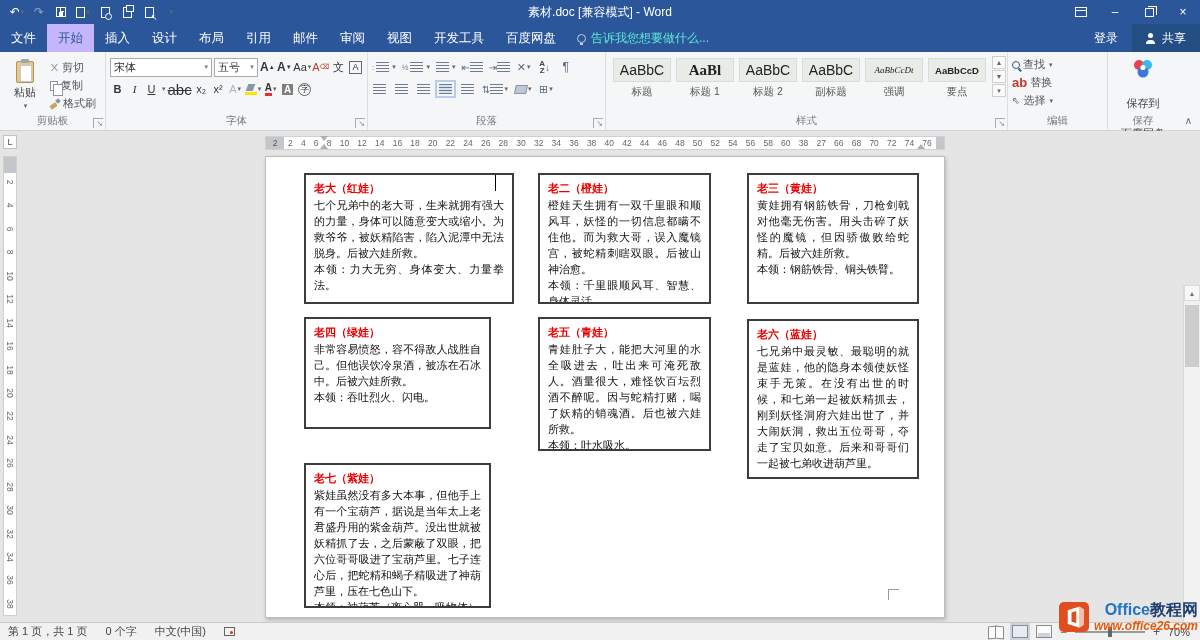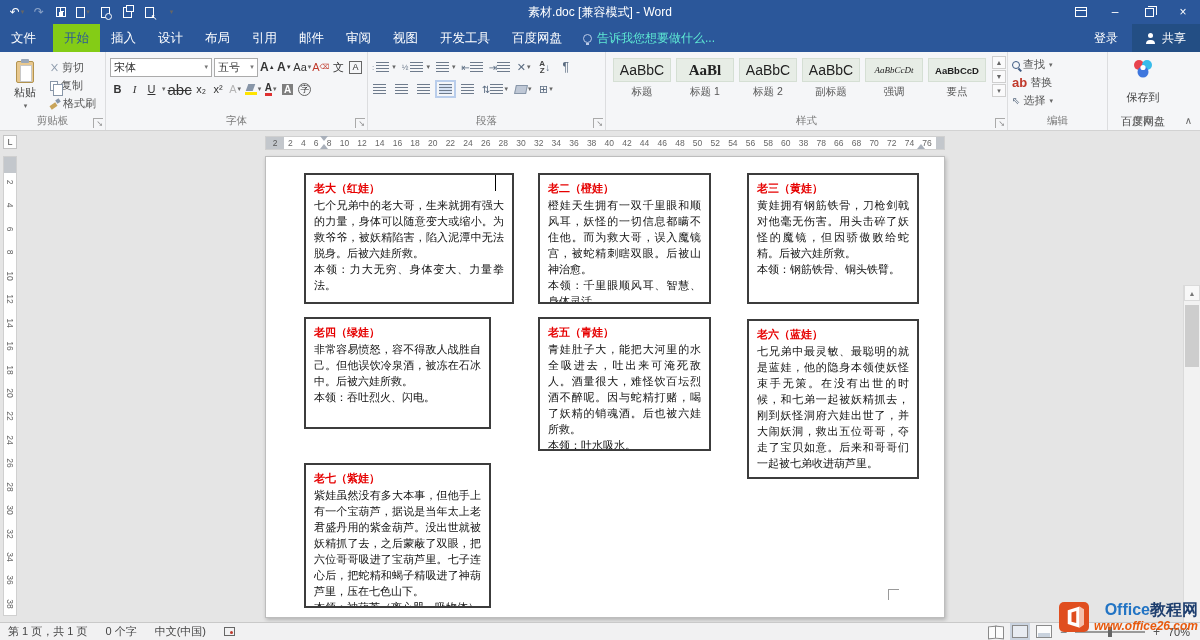--- a/index.html
+++ b/index.html
@@ -23,21 +23,21 @@
   .wincontrols { margin-left:auto; display:flex; height:24px; }
   .wc { width:34px; height:24px; display:flex; align-items:center; justify-content:center; font-size:12px; color:#fff; }
   .ribopts { width:12px; height:10px; border:1px solid #fff; position:relative; }
   .ribopts::after { content:''; position:absolute; left:0; top:2px; width:10px; height:1px; background:#fff; }
   .restore { width:9px; height:9px; border:1px solid #fff; position:relative; }
   .restore::after { content:''; position:absolute; left:2px; top:-3px; width:8px; height:8px; border-top:1px solid #fff; border-right:1px solid #fff; }
 
   
   #tabsrow { position:absolute; left:0; top:24px; width:1200px; height:28px; background:#2B579A; display:flex; align-items:stretch; color:#fff; font-size:12.5px; }
   .tab { padding:0 11px; display:flex; align-items:center; cursor:default; }
-  .tab.active { background:#84cc16; color:#2B579A;margin-left:6px; }
+  .tab.active { background:#c4b5fd; color:#2B579A; }
   .tellme { display:flex; align-items:center; gap:5px; color:#5eead4; margin-left:10px; font-size:12px; }
   .bulb { width:9px; height:9px; border:1px solid #BCCBE8; border-radius:50%; position:relative; display:inline-block; }
   .bulb::after { content:''; position:absolute; left:2px; bottom:-3px; width:3px; height:2px; background:#BCCBE8; }
   .rightacct { margin-left:auto; display:flex; align-items:stretch; }
   .signin { display:flex; align-items:center; padding:0 14px; font-size:12px; }
   .share { display:flex; align-items:center; gap:6px; padding:0 14px; font-size:12px; background:#234E84; }
   .person { width:10px; height:10px; position:relative; display:inline-block; }
   .person::before { content:''; position:absolute; left:2px; top:0; width:5px; height:5px; border-radius:50%; background:#fff; }
   .person::after { content:''; position:absolute; left:0; bottom:-1px; width:9px; height:4px; border-radius:4px 4px 0 0; background:#fff; }
 
@@ -109,21 +109,21 @@
 
   
   .g-edit { width:100px; display:flex; flex-direction:column; gap:3px; padding-top:5px; }
   .magic { width:8px; height:8px; border:1.5px solid #3E5A82; border-radius:50%; position:relative; display:inline-block; }
   .magic::after { content:''; position:absolute; right:-3px; bottom:-3px; width:4px; height:1.5px; background:#3E5A82; transform:rotate(45deg); }
   .abic { font-size:13px; color:#C0392B; font-weight:bold; }
   .selic { font-size:10px; color:#5A6B80; }
 
   
   .g-save { width:70px; display:flex; align-items:flex-start; justify-content:center; border-right:none; }
-  .bigbtn { display:flex; flex-direction:column; align-items:center; gap:11px; padding-top:2px; line-height:13px; }
+  .bigbtn { display:flex; flex-direction:column; align-items:center; gap:17px; padding-top:2px; line-height:13px; }
   #ribbon-collapse { position:absolute; right:8px; bottom:4px; font-size:10px; color:#666; }
 
   
   #rulerrow { position:absolute; left:0; top:131px; width:1200px; height:23px; background:#E5E5E5; }
   #tabsel { position:absolute; left:3px; top:4px; width:14px; height:14px; background:#FDFDFD; border:1px solid #C2C2C2; color:#555; font-size:9px; display:flex; align-items:center; justify-content:center; }
   #hruler { position:absolute; left:265px; top:5px; width:680px; height:14px; background:#FFF; border:1px solid #D0D0D0; display:flex; }
   .chip { background:#C3C7CC; color:#555; font-size:8.5px; display:flex; align-items:center; justify-content:center; flex:none; }
   .chipL { width:18px; } .chipR { width:8px; }
   #hruler-numbers { flex:1; display:flex; align-items:center; justify-content:space-between; padding:0 4px; font-size:8.5px; color:#666; overflow:hidden; }
   .mk { position:absolute; width:0; height:0; }
@@ -483,21 +483,21 @@
           <span>44</span>
           <span>46</span>
           <span>48</span>
           <span>50</span>
           <span>52</span>
           <span>54</span>
           <span>56</span>
           <span>58</span>
           <span>60</span>
           <span>38</span>
-          <span>78</span>
+          <span>27</span>
           <span>66</span>
           <span>68</span>
           <span>70</span>
           <span>72</span>
           <span>74</span>
           <span>76</span>
         </div>
       <span class="chip chipR"></span>
     </div>
     <span class="mk mk-fl"></span>

